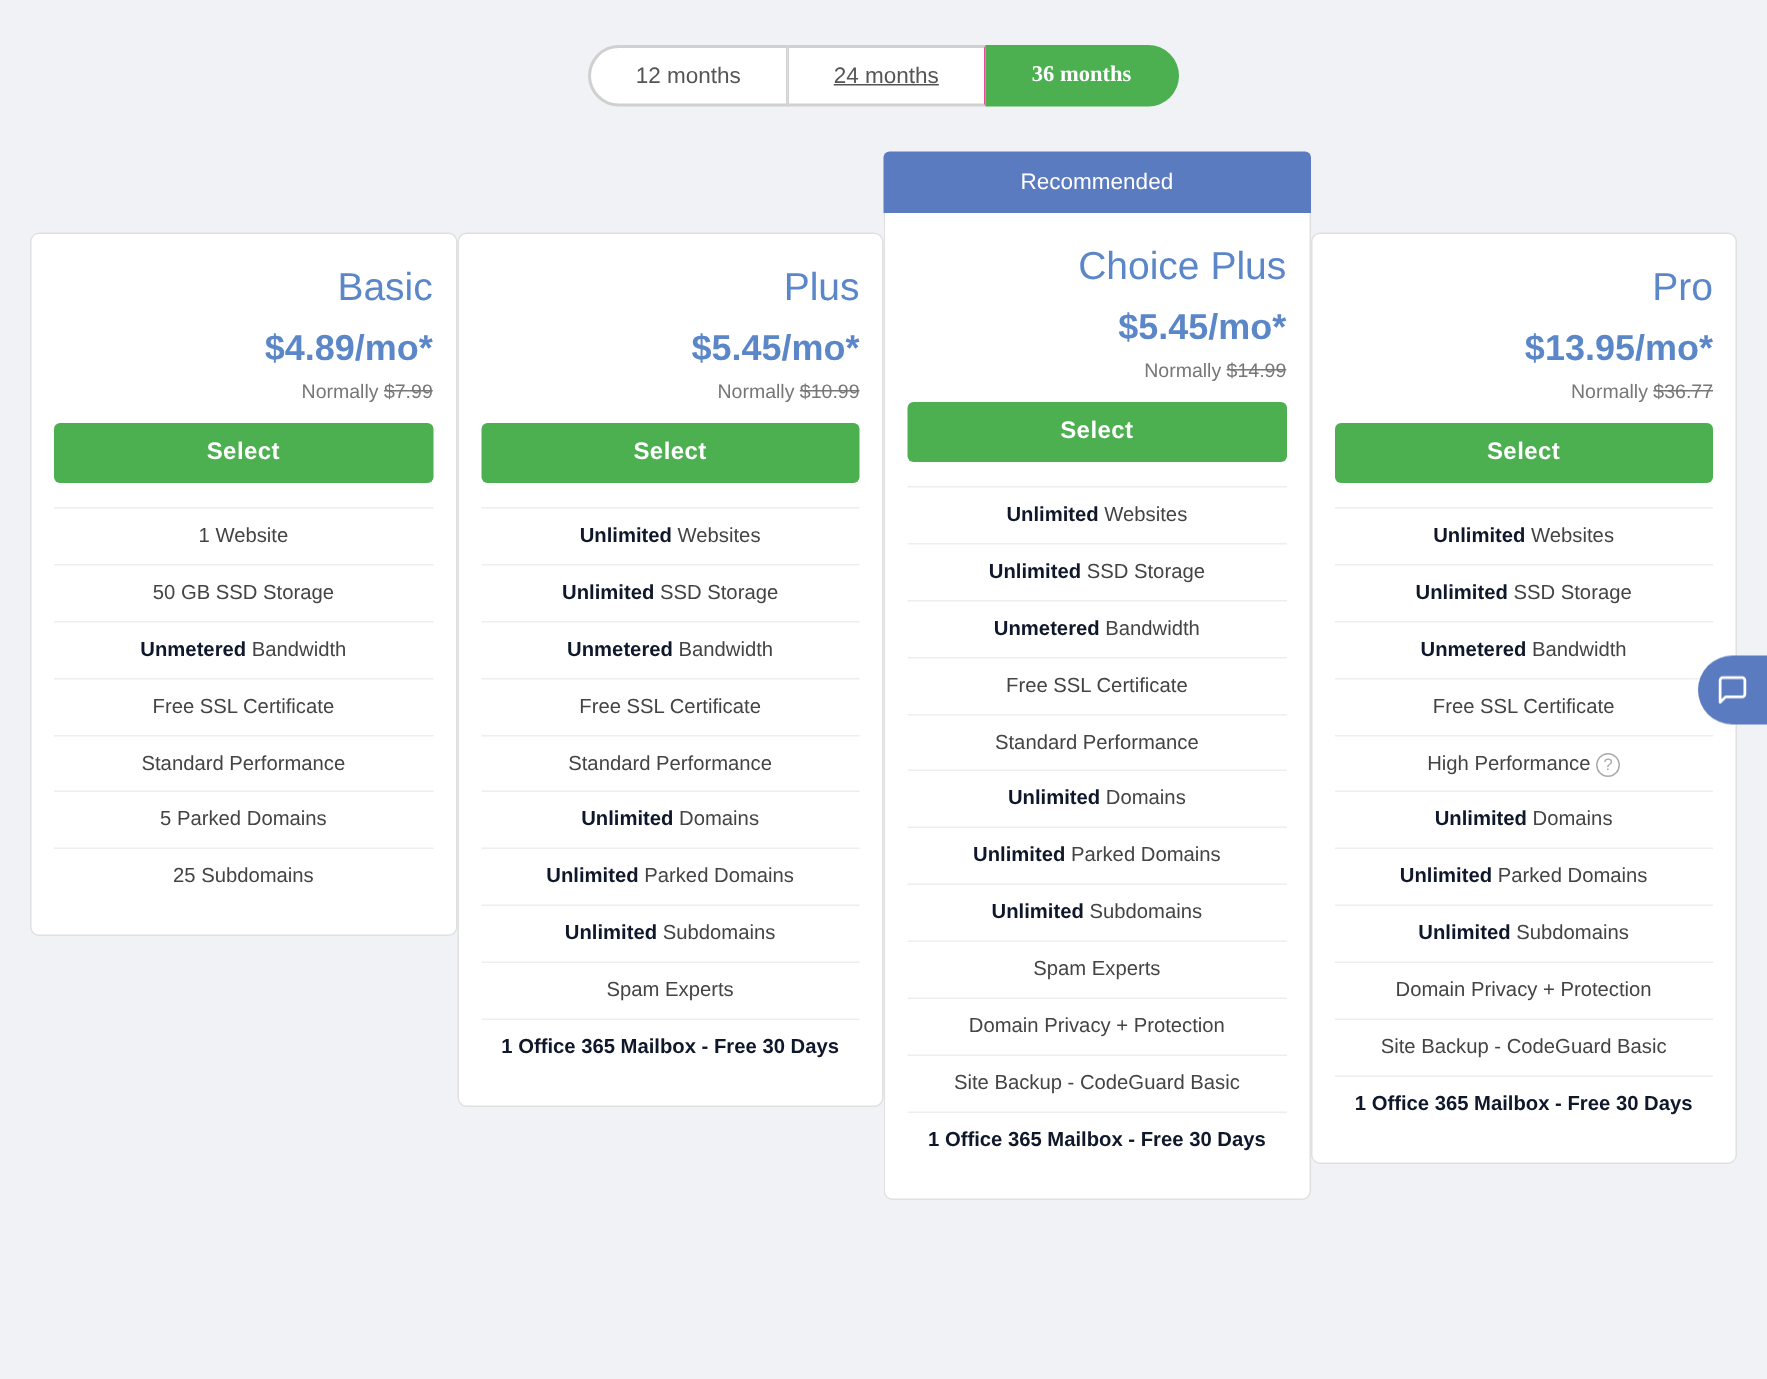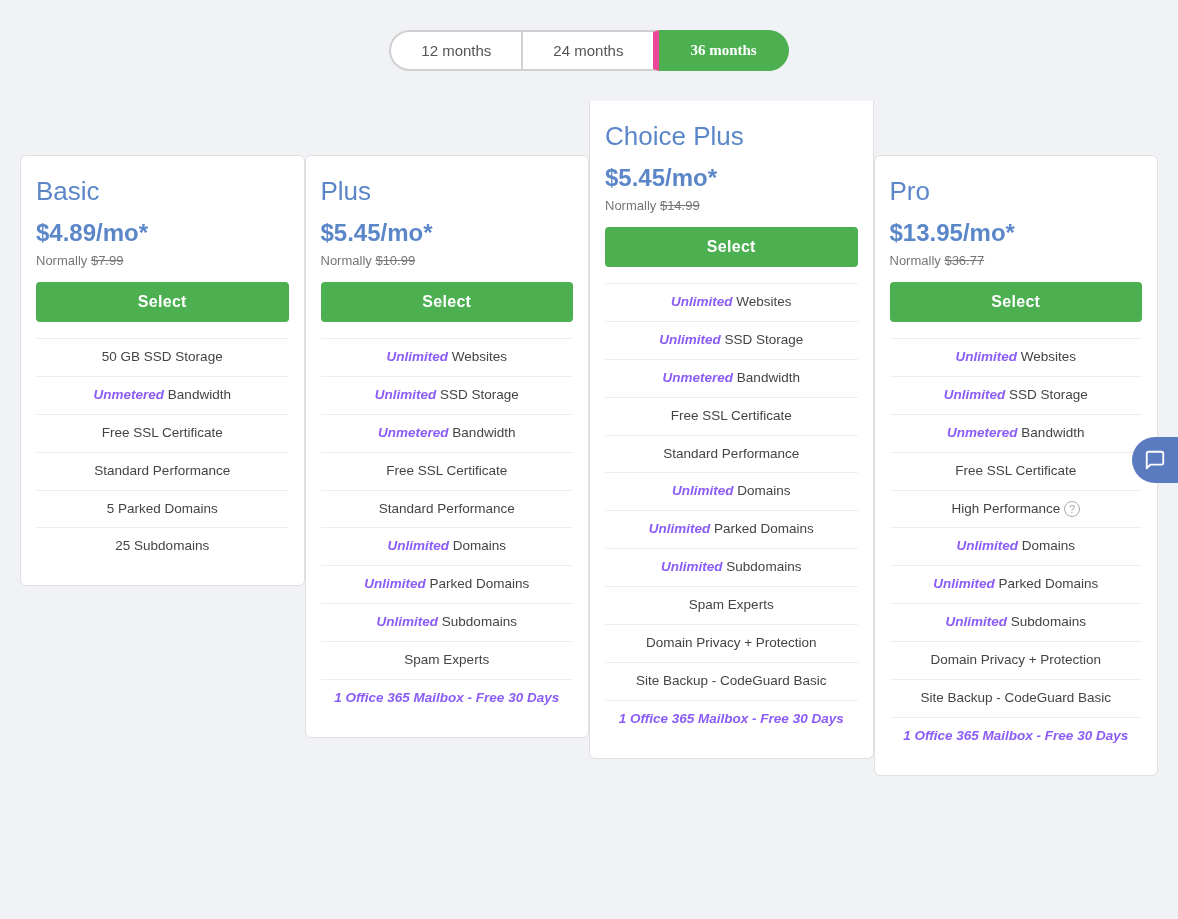--- a/index.html
+++ b/index.html
@@ -28,21 +28,22 @@
       font-size: 15px;
       color: #555;
       transition: all 0.2s;
     }
     .period-btn:first-child {
       border-radius: 30px 0 0 30px;
       border-right: 1px solid #d0d0d0;
     }
     .period-btn:nth-child(2) {
       border-left: 1px solid #d0d0d0;
-      border-right: 6px solid #ec4899;
+      border-right: 1px solid #ec4899;
+      text-decoration: underline;
     }
     .period-btn:last-child {
       border-radius: 0 30px 30px 0;
       border-left: 1px solid #d0d0d0;
       background: #4caf50;
       color: white;
       border-color: #4caf50;
       font-weight: 600;
       font-family: Liberation Serif, serif;
     }
@@ -76,21 +77,21 @@
       border-radius: 4px 4px 0 0;
     }
 
     .plan-card {
       background: white;
       border: 1px solid #e0e0e0;
       border-radius: 6px;
       padding: 20px 15px;
       display: flex;
       flex-direction: column;
-      align-items: flex-start;
+      align-items: flex-end;
     }
 
     .plan-wrapper.recommended .plan-card {
       border-radius: 0 0 6px 6px;
       border-top: none;
     }
 
     .plan-wrapper:not(.recommended) .plan-card {
       margin-top: 54px; 
     }
@@ -142,23 +143,22 @@
     .features-list li {
       padding: 9px 4px;
       border-top: 1px solid #eee;
       font-size: 13.5px;
       color: #444;
       text-align: center;
       line-height: 1.4;
     }
 
     .highlight {
-      color: #8b5cf6;
+      color: #0f172a;
       font-weight: 600;
-      font-style: italic;
     }
 
     
     .chat-icon {
       position: fixed;
       right: 0;
       top: 50%;
       transform: translateY(-50%);
       background: #5b7bc0;
       width: 46px;
@@ -182,20 +182,21 @@
   </div>
 
 <div class="plans-container">
 <div class="plan-wrapper">
       <div class="plan-card">
         <div class="plan-name">Basic</div>
         <div class="plan-price">$4.89/mo*</div>
         <div class="plan-normal">Normally <s>$7.99</s></div>
         <button class="select-btn">Select</button>
         <ul class="features-list">
+          <li>1 Website</li>
           <li>50 GB SSD Storage</li>
           <li><span class="highlight">Unmetered</span> Bandwidth</li>
           <li>Free SSL Certificate</li>
           <li>Standard Performance</li>
           <li>5 Parked Domains</li>
           <li>25 Subdomains</li>
         </ul>
       </div>
     </div>
     <div class="plan-wrapper">
@@ -212,20 +213,21 @@
           <li>Standard Performance</li>
           <li><span class="highlight">Unlimited</span> Domains</li>
           <li><span class="highlight">Unlimited</span> Parked Domains</li>
           <li><span class="highlight">Unlimited</span> Subdomains</li>
           <li>Spam Experts</li>
           <li><span class="highlight">1 Office 365 Mailbox - Free 30 Days</span></li>
         </ul>
       </div>
     </div>
     <div class="plan-wrapper recommended">
+      <div class="recommended-badge">Recommended</div>
       <div class="plan-card">
         <div class="plan-name">Choice Plus</div>
         <div class="plan-price">$5.45/mo*</div>
         <div class="plan-normal">Normally <s>$14.99</s></div>
         <button class="select-btn">Select</button>
         <ul class="features-list">
           <li><span class="highlight">Unlimited</span> Websites</li>
           <li><span class="highlight">Unlimited</span> SSD Storage</li>
           <li><span class="highlight">Unmetered</span> Bandwidth</li>
           <li>Free SSL Certificate</li>

